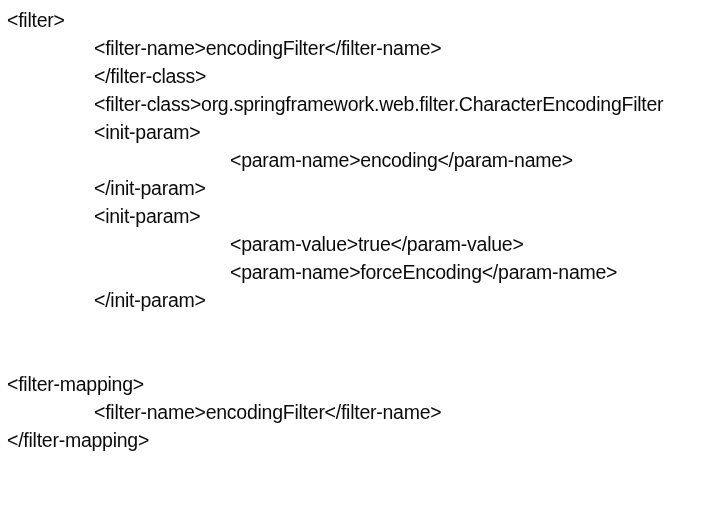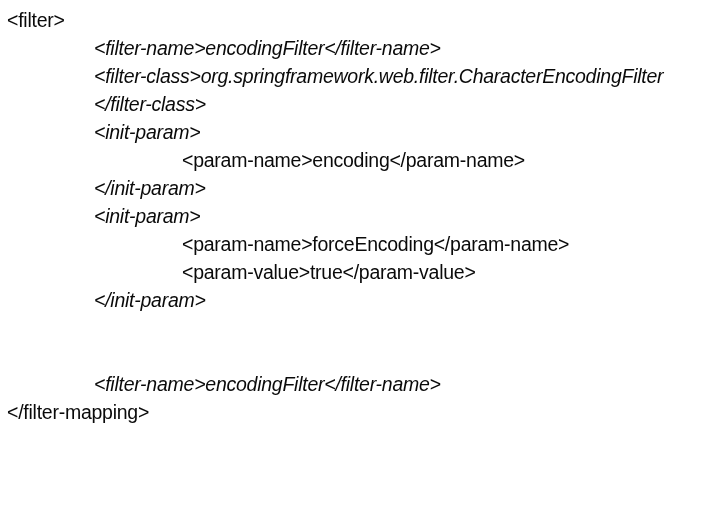--- a/index.html
+++ b/index.html
@@ -36,38 +36,39 @@
     display: block;
     height: 28px;
     line-height: 28px;
     font-size: 19.5px;
     letter-spacing: -0.25px;
     white-space: pre;
     color: #0a0a0a;
     font-family: "Liberation Sans", "DejaVu Sans", sans-serif;
   }
   .code-line.indent-0 { padding-left: 7px; }
-  .code-line.indent-1 { padding-left: 94px; font-style: italic; }
-  .code-line.indent-2 { padding-left: 182px; }
+  .code-line.indent-1 { padding-left: 94px; }
+  .code-line.indent-2 { padding-left: 182px; margin-left: 48px; }
   .code-line.blank { color: transparent; }
 </style>
 </head>
 <body>
 
 <div class="code-doc">
   <div class="code-listing" id="code-listing">
       <div class="code-line indent-0">&lt;filter&gt;</div>
       <div class="code-line indent-1">&lt;filter-name&gt;encodingFilter&lt;/filter-name&gt;</div>
+      <div class="code-line indent-1">&lt;/filter-class&gt;</div>
       <div class="code-line indent-1">&lt;filter-class&gt;org.springframework.web.filter.CharacterEncodingFilter</div>
-      <div class="code-line indent-1">&lt;/filter-class&gt;</div>
       <div class="code-line indent-1">&lt;init-param&gt;</div>
       <div class="code-line indent-2">&lt;param-name&gt;encoding&lt;/param-name&gt;</div>
       <div class="code-line indent-1">&lt;/init-param&gt;</div>
       <div class="code-line indent-1">&lt;init-param&gt;</div>
+      <div class="code-line indent-2">&lt;param-value&gt;true&lt;/param-value&gt;</div>
       <div class="code-line indent-2">&lt;param-name&gt;forceEncoding&lt;/param-name&gt;</div>
-      <div class="code-line indent-2">&lt;param-value&gt;true&lt;/param-value&gt;</div>
       <div class="code-line indent-1">&lt;/init-param&gt;</div>
       <div class="code-line indent-0 blank"></div>
       <div class="code-line indent-0 blank"></div>
+      <div class="code-line indent-0">&lt;filter-mapping&gt;</div>
       <div class="code-line indent-1">&lt;filter-name&gt;encodingFilter&lt;/filter-name&gt;</div>
       <div class="code-line indent-0">&lt;/filter-mapping&gt;</div>
     </div>
 </div>
 
 </body></html>

